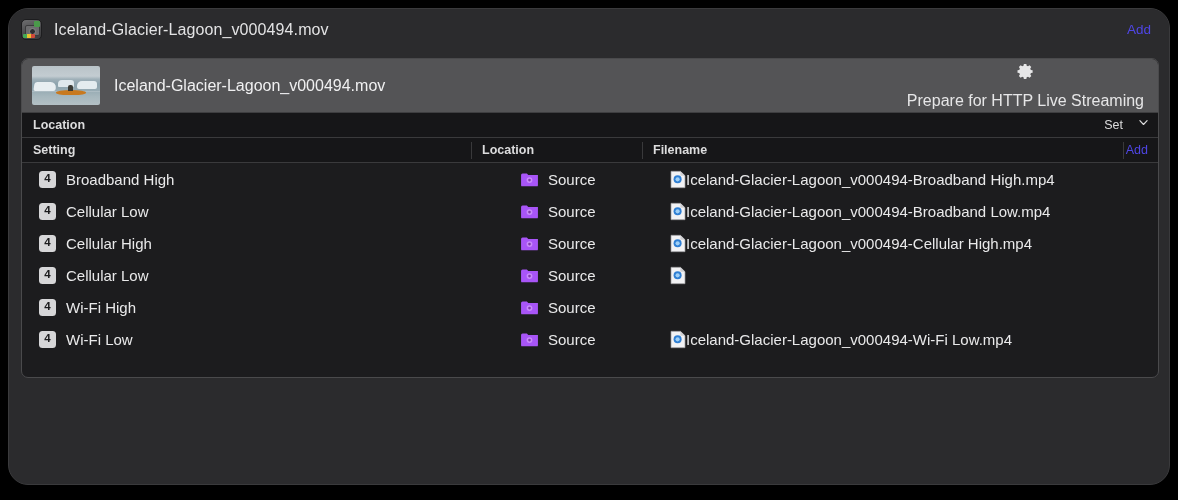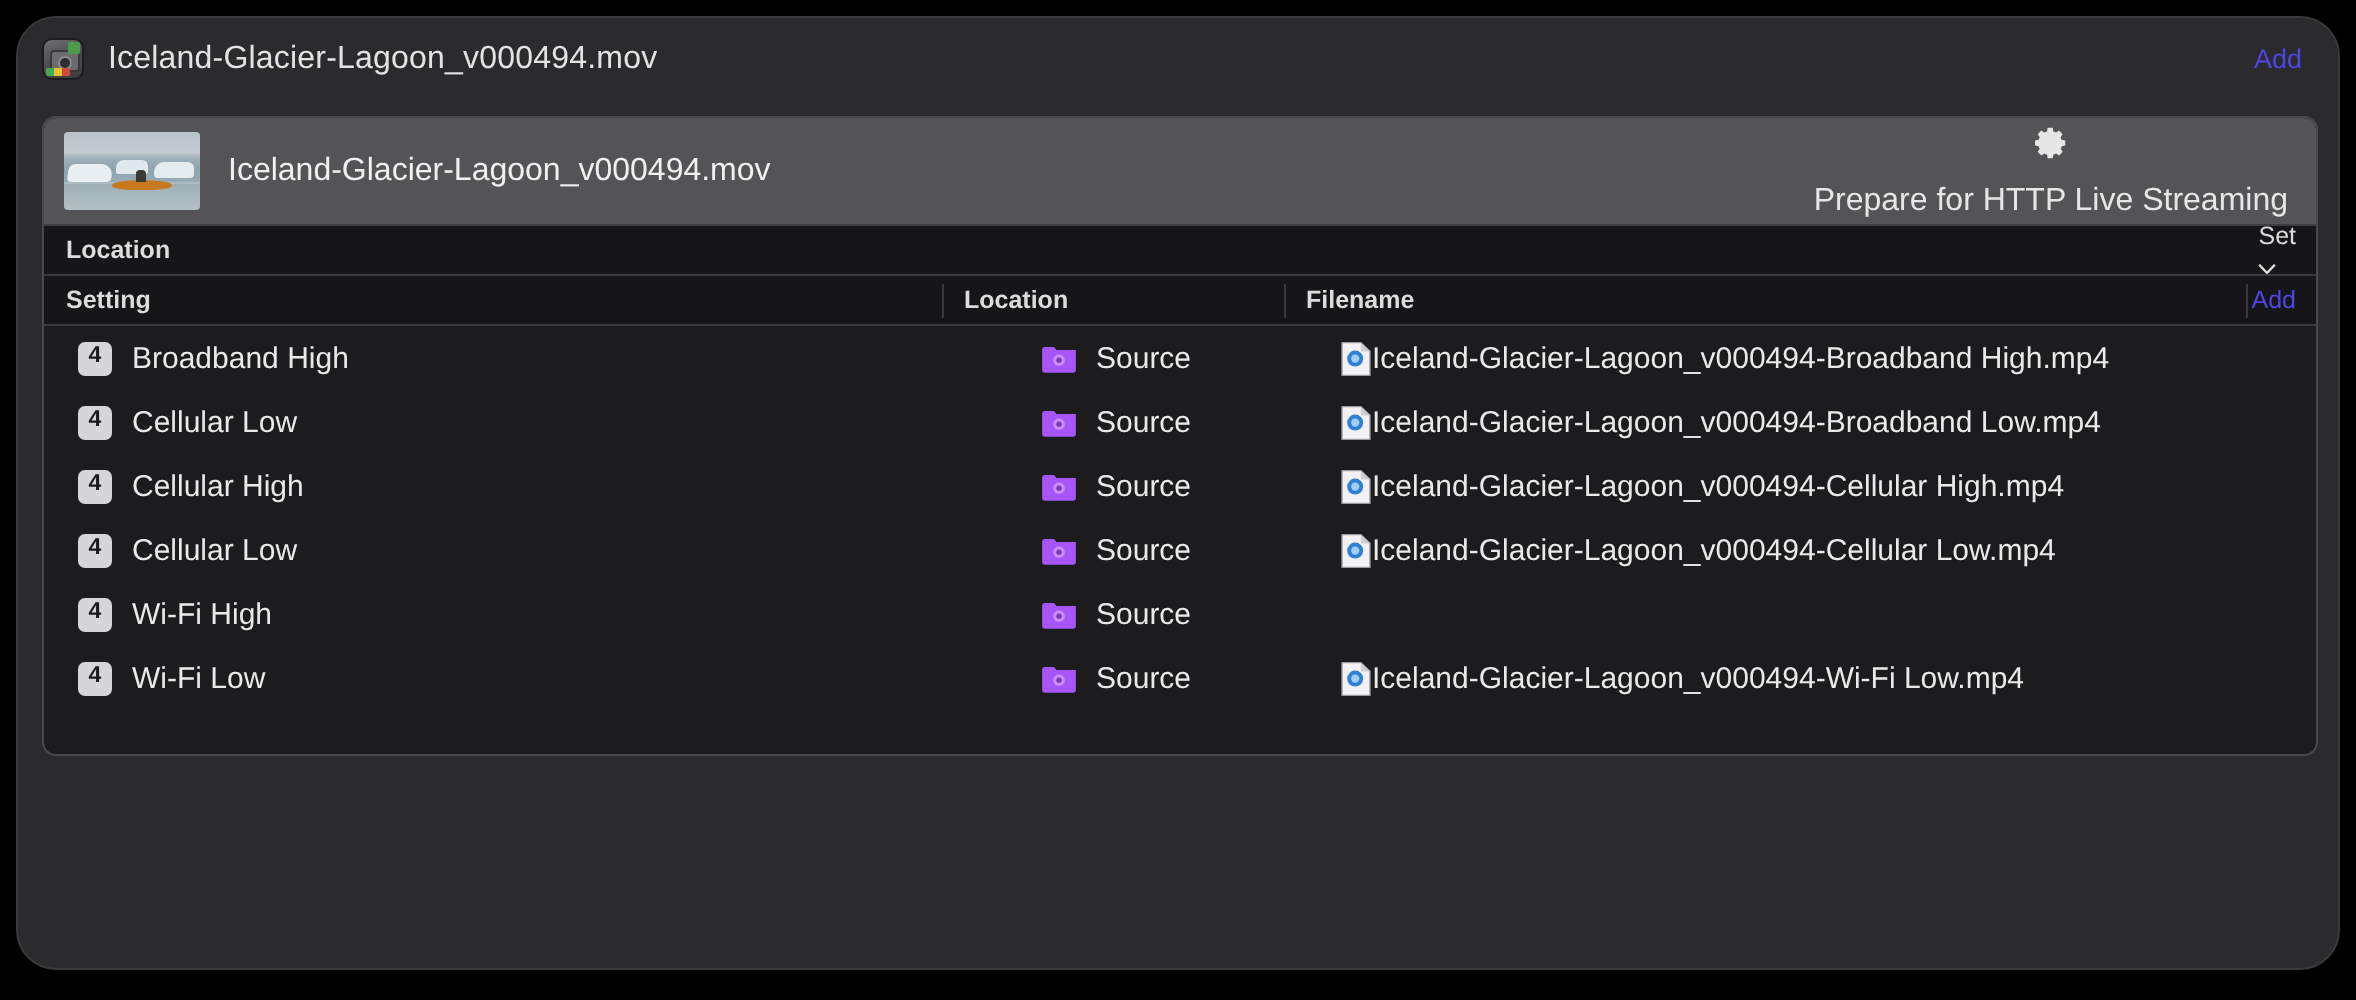--- a/index.html
+++ b/index.html
@@ -202,25 +202,24 @@
   }
   .captions-label {
     font-size: 12.5px;
     color: #dcdcdd;
     font-weight: 600;
   }
   .captions-set {
     margin-left: auto;
     display: flex;
     align-items: flex-start;
-    gap: 5px;
+    gap: 16px;
     font-size: 12.5px;
     color: #dcdcdd;
     cursor: default;
-    flex-direction: column;
   }
   .chev { width: 9px; height: 9px; display: block; }
 
   
   .col-header {
     height: 25px;
     background: #161618;
     position: relative;
     border-bottom: 1px solid #3a3a3c;
   }
@@ -473,21 +472,20 @@
           </svg>
           <span class="location-label">Source</span>
         </div>
         <div class="cell-filename">
           <svg class="doc-icon" viewBox="0 0 16 19">
             <path fill="#f2f2f4" stroke="#9a9a9c" stroke-width="0.7" d="M1 1.3h9.4L15 5.7v12H1z"></path>
             <path fill="#cfcfd2" d="M10.4 1.3 15 5.7h-4.6z"></path>
             <circle cx="7.6" cy="9.3" r="4" fill="#2f7fd4"></circle>
             <circle cx="7.6" cy="9.3" r="2.1" fill="#9fd0f7"></circle>
           </svg>
-          <span class="filename-label">Iceland-Glacier-Lagoon_v000494-Cellular Low.mp4</span>
         </div>
       </div>
 
       <div class="row">
         <div class="cell-setting">
           <span class="badge4">4</span>
           <span class="setting-label">Wi-Fi High</span>
         </div>
         <div class="cell-location">
           <svg class="folder-icon" viewBox="0 0 20 16">

